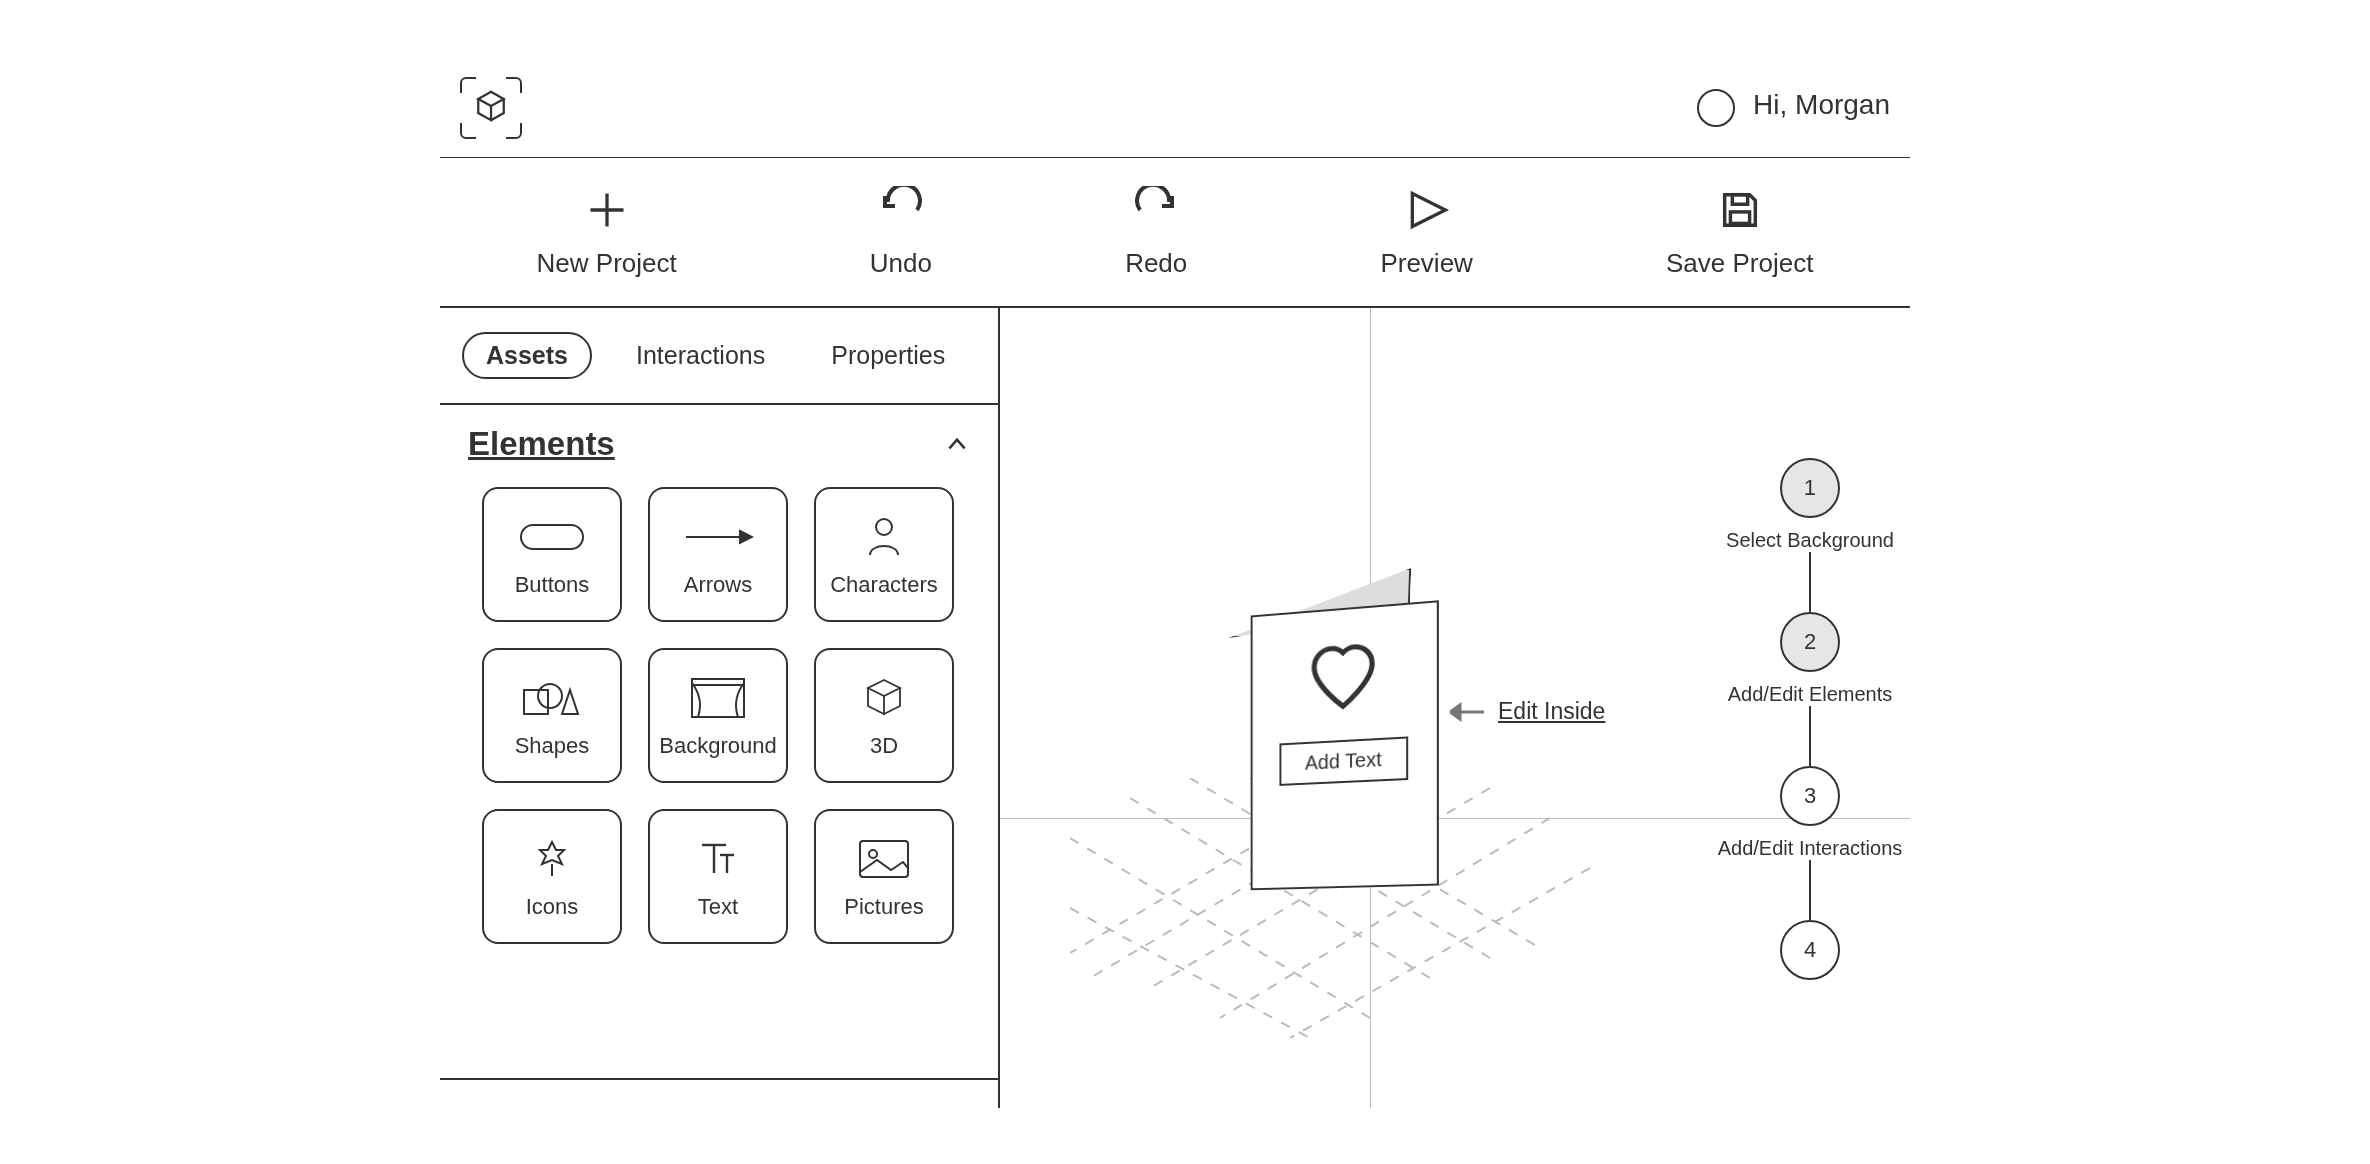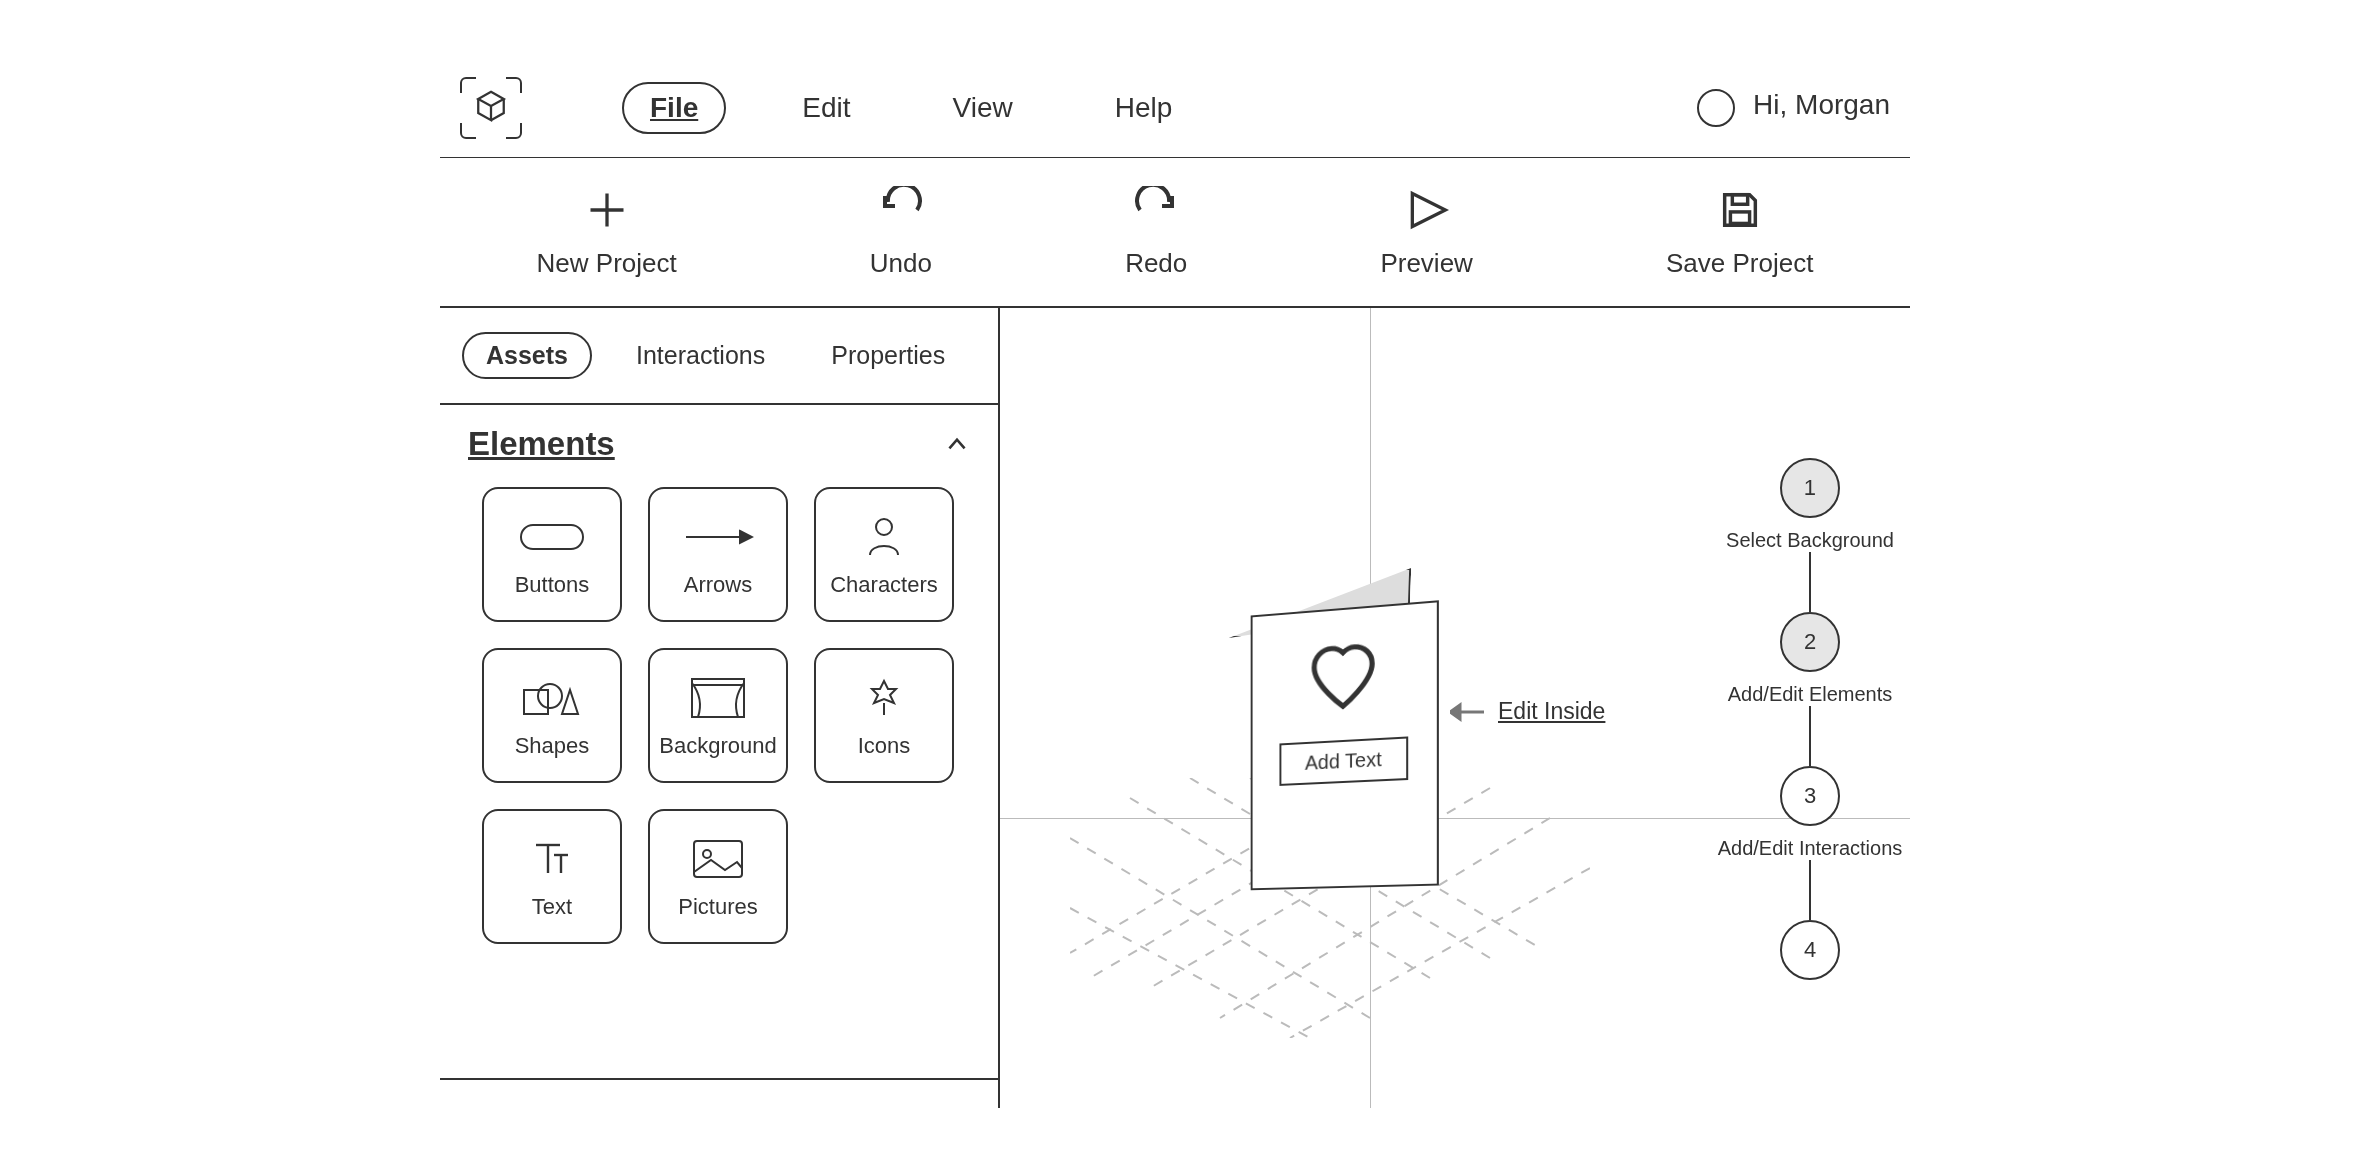--- a/index.html
+++ b/index.html
@@ -211,26 +211,20 @@
   <div class="header">
     <div class="logo-box">
       <span class="logo-inner">
         <svg width="34" height="34" viewBox="0 0 24 24" fill="none" stroke="#333" stroke-width="1.6">
           <path d="M12 2 L21 7 L12 12 L3 7 Z"></path>
             <path d="M3 7 V17 L12 22 V12"></path>
             <path d="M21 7 V17 L12 22"></path>
         </svg>
       </span>
     </div>
-    <div class="menu">
-      <div class="menu-item active">File</div>
-      <div class="menu-item">Edit</div>
-      <div class="menu-item">View</div>
-      <div class="menu-item">Help</div>
-    </div>
     <div class="user-area">
       <div class="avatar-circle"></div>
       <span>Hi, Morgan</span>
     </div>
   </div>
 
   <div class="toolbar">
     <div class="tool-btn">
       <div class="icon-slot">
         <svg width="44" height="44" viewBox="0 0 24 24" stroke="#333" stroke-width="1.8">
@@ -332,20 +326,30 @@
         <div class="element-card">
           <div class="ic">
               <svg width="56" height="42" fill="none" stroke="#333" stroke-width="2">
                 <rect x="2" y="2" width="52" height="38"></rect>
                 <path d="M2 6 Q14 22 8 40"></path>
                 <path d="M54 6 Q42 22 48 40"></path>
                 <line x1="2" y1="8" x2="54" y2="8"></line>
               </svg>
             </div>
           <span>Background</span>
+        </div>
+        <div class="element-card">
+          <div class="ic">
+              <svg width="44" height="44" fill="none" stroke="#333" stroke-width="1.8">
+                <path d="M22 4 L38 12 L22 20 L6 12 Z"></path>
+                <path d="M6 12 V30 L22 38 V20"></path>
+                <path d="M38 12 V30 L22 38"></path>
+              </svg>
+            </div>
+          <span>3D</span>
         </div>
         <div class="element-card">
           <div class="ic">
               <svg width="40" height="42" fill="none" stroke="#333" stroke-width="2">
                 <path d="M20 4 L24 12 L32 12 L26 18 L30 26 L20 22 L10 26 L14 18 L8 12 L16 12 Z"></path>
                 <line x1="20" y1="26" x2="20" y2="38"></line>
               </svg>
             </div>
           <span>Icons</span>
         </div>

